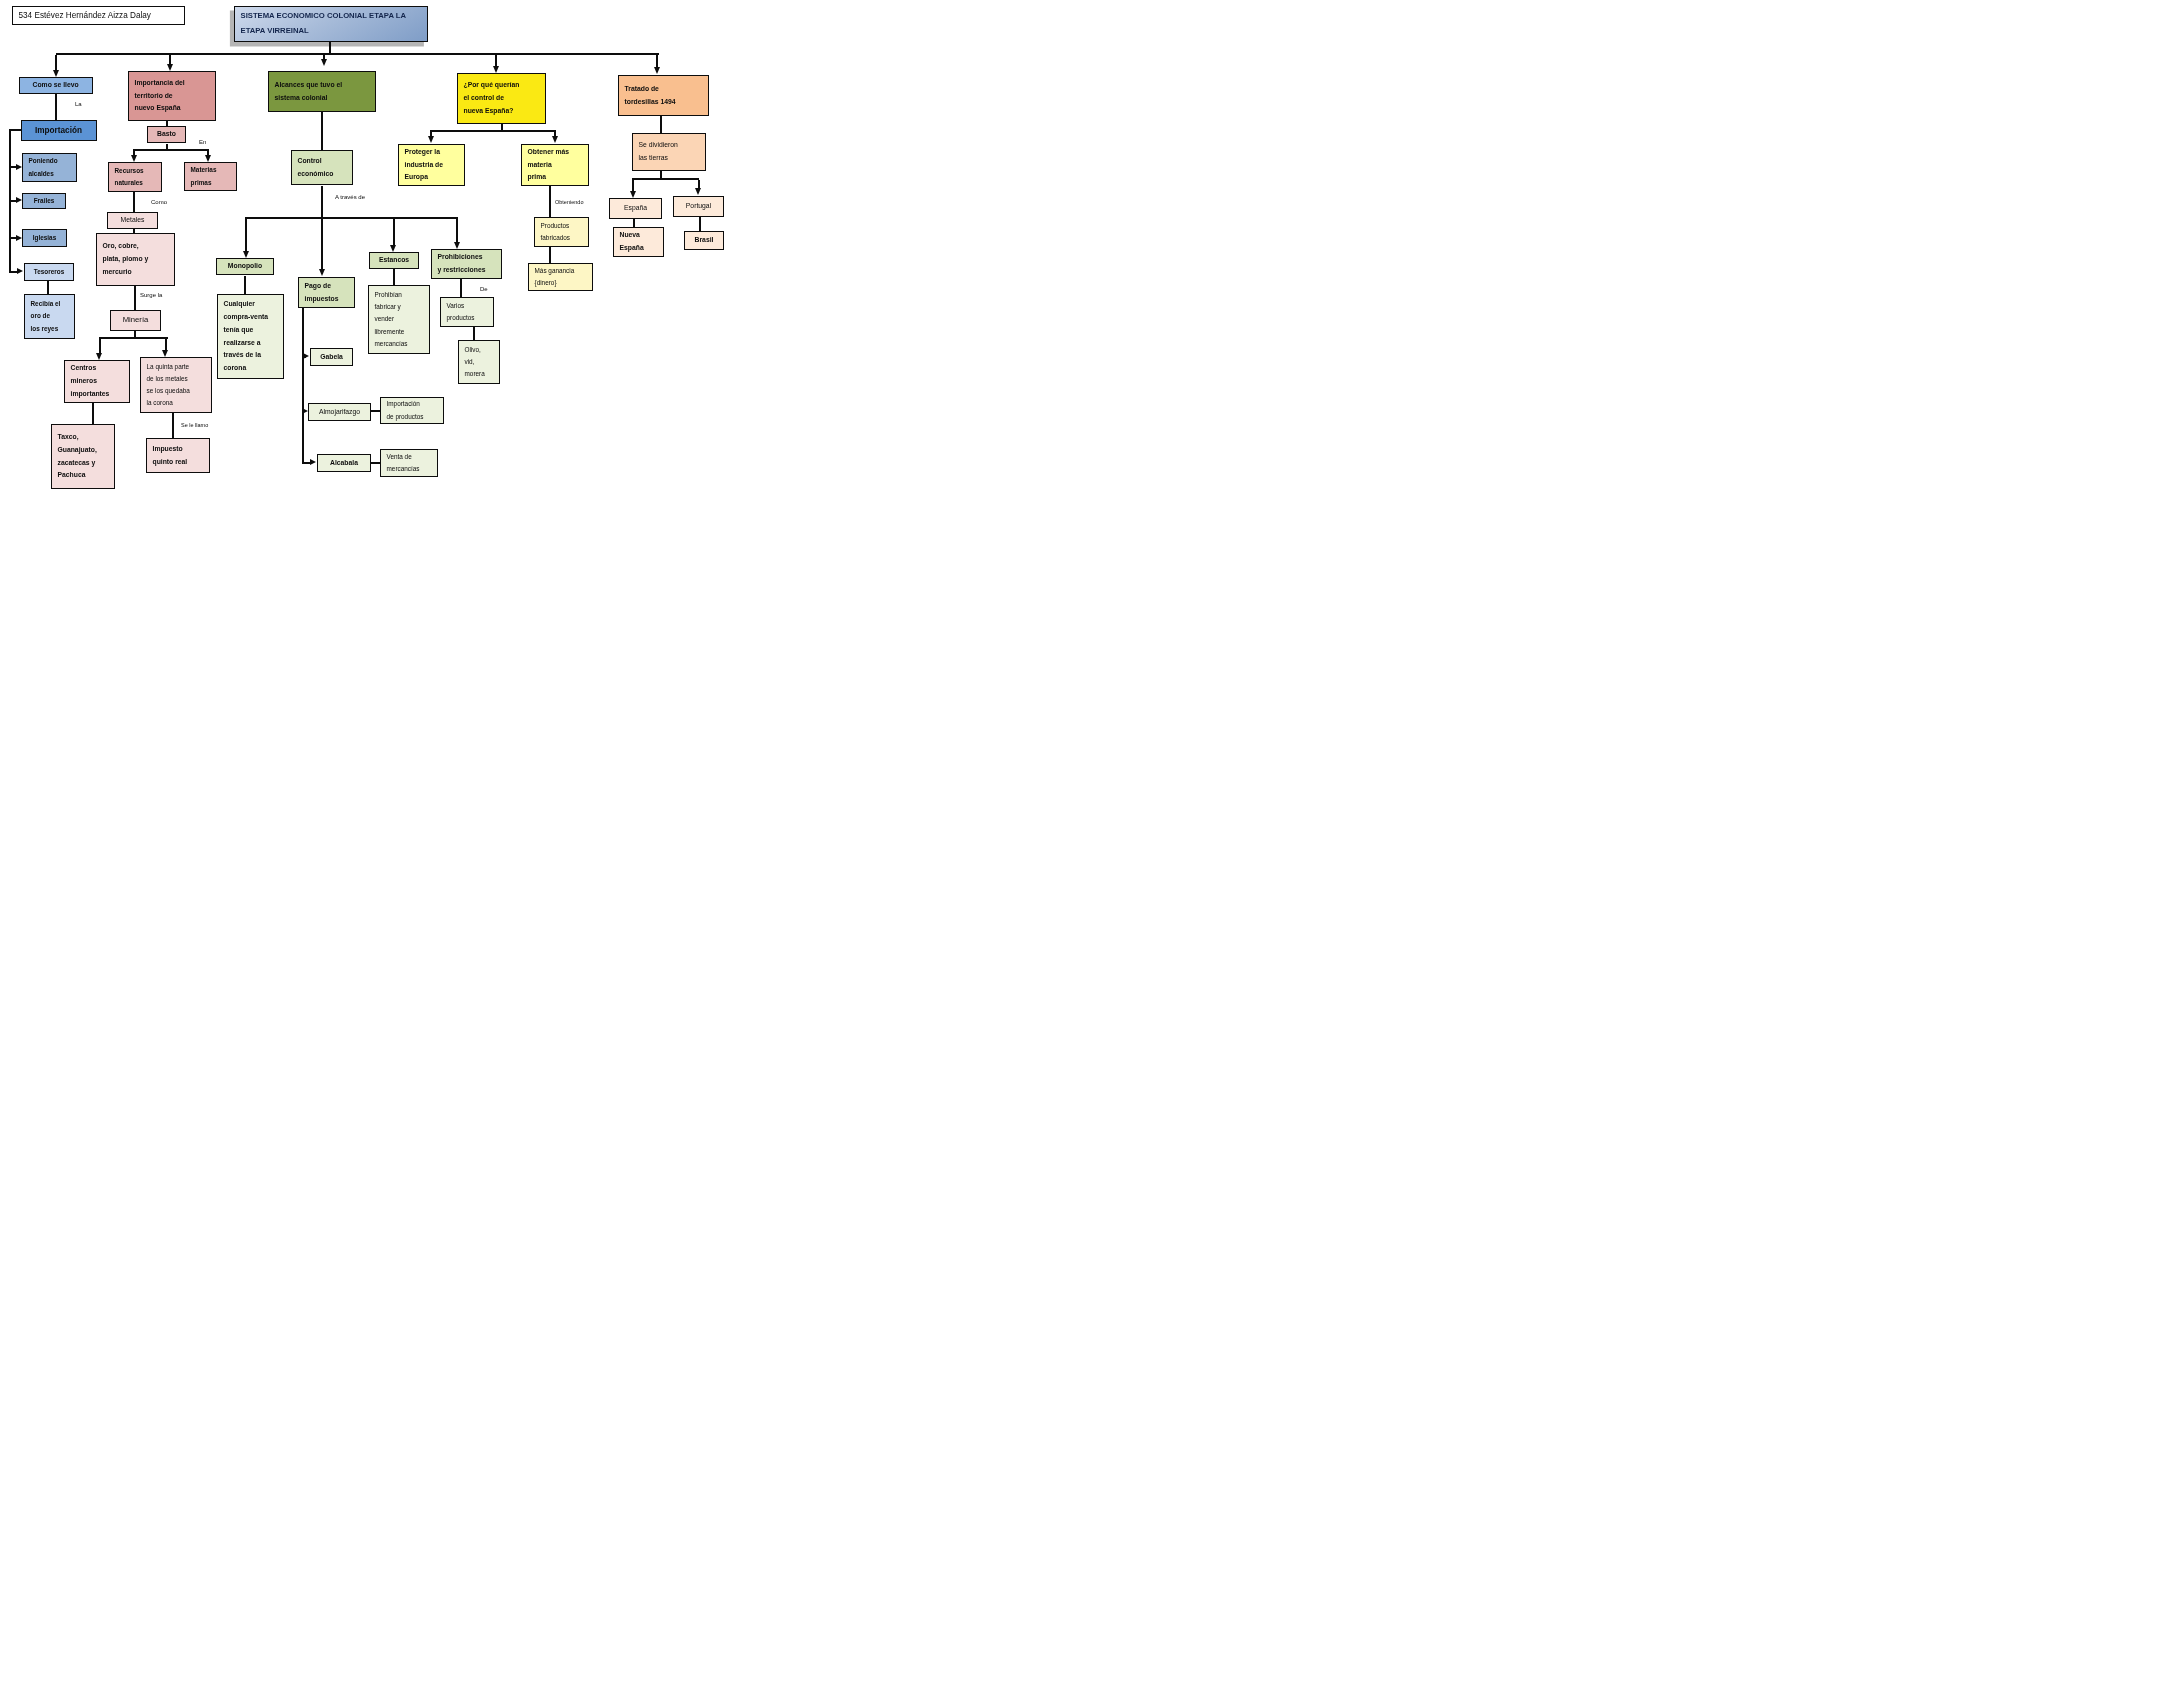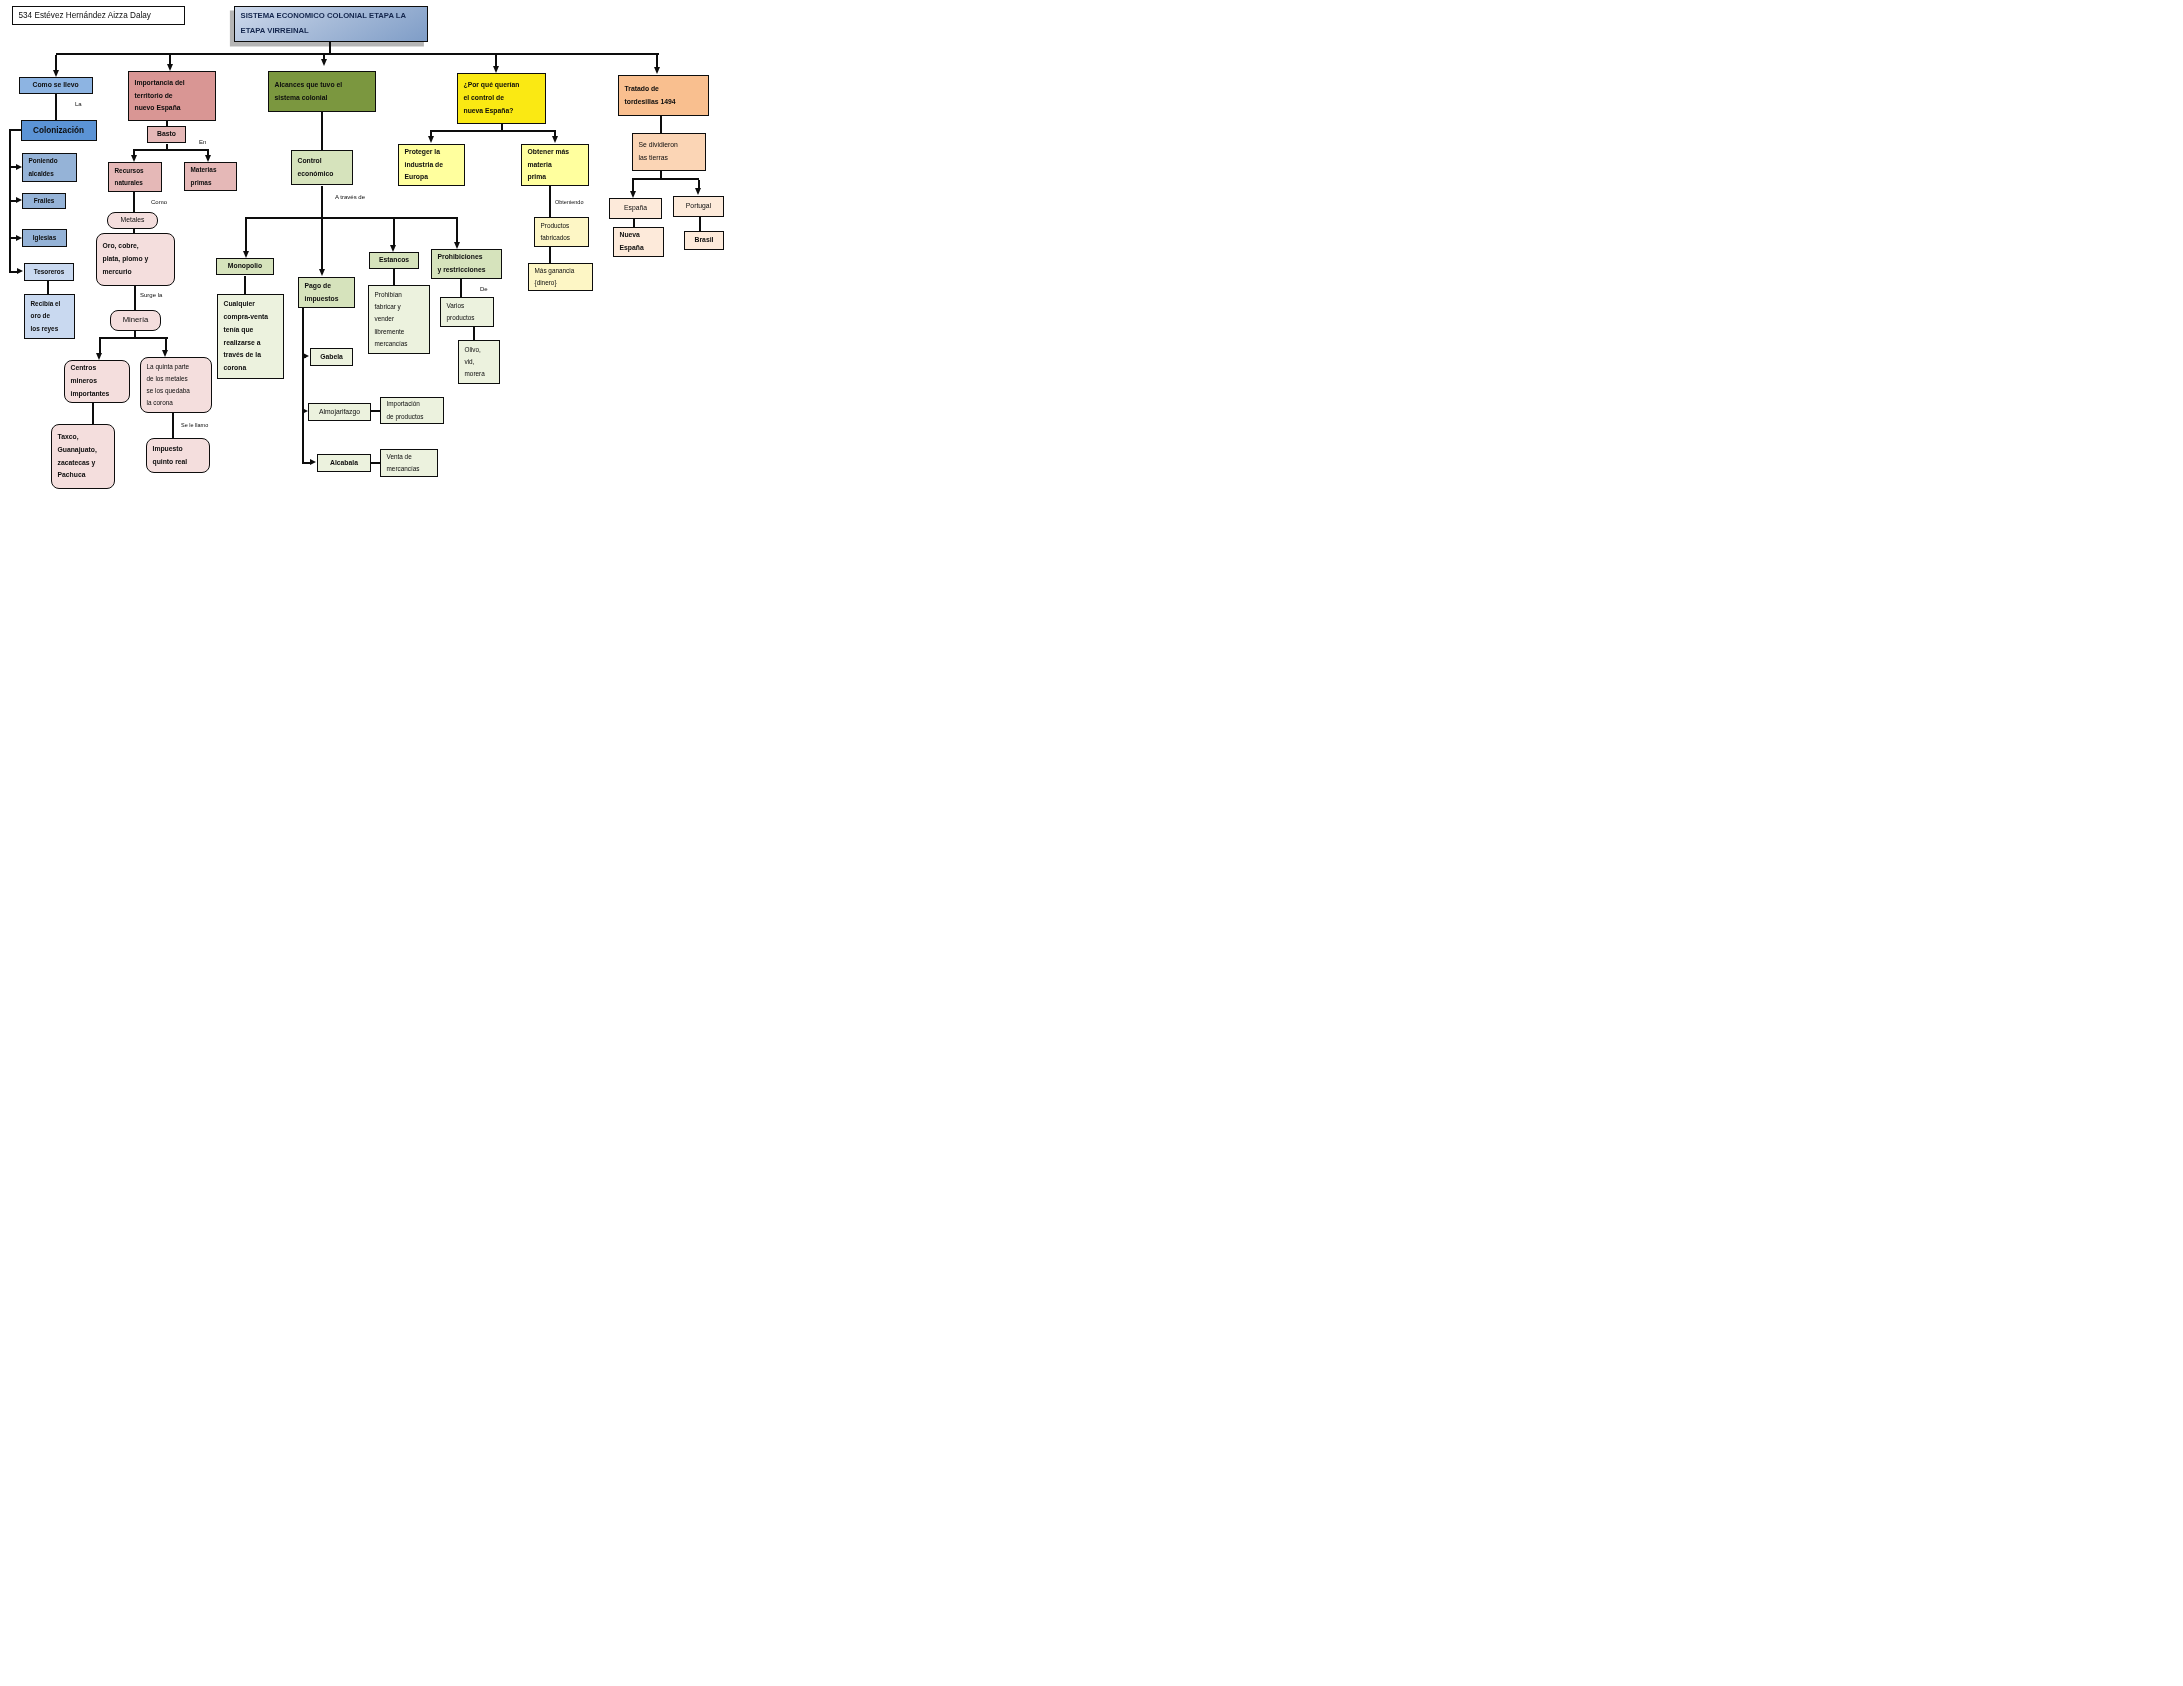--- a/index.html
+++ b/index.html
@@ -13,21 +13,21 @@
   .f14{font-size:6.4px;} .f18{font-size:8.2px;} .f17{font-size:7.7px;}
   .ln{position:absolute;background:#0d0d0d;}
   .ad{position:absolute;width:0;height:0;border-left:3.2px solid transparent;
       border-right:3.2px solid transparent;border-top:7.3px solid #0d0d0d;}
   .ar{position:absolute;width:0;height:0;border-top:3.6px solid transparent;
       border-bottom:3.6px solid transparent;border-left:6.8px solid #0d0d0d;}
   .lbl{position:absolute;font-size:6px;color:#0d0d0d;white-space:nowrap;}
   .f12{font-size:5.5px;}
   .blhdr{background:#8db4e2;} .blmid{background:#5b93d5;} .bl{background:#95b3d7;}
   .bllt{background:#c9d9f0;}
-  .rose{background:#d99694;} .pk{background:#e5b8b7;} .pklt{background:#f4dedd;border-radius:8px;}
+  .rose{background:#d99694;} .pk{background:#e5b8b7;} .pklt{background:#f4dedd;}
   .olv{background:#7b973f;} .grn{background:#d6e3bc;} .grnlt{background:#ecf2de;}
   .yel{background:#fae913;} .yellt{background:#ffff9e;} .crm{background:#fdf6c5;}
   .org{background:#f9bf8f;} .orgmid{background:#fbd5b5;} .pch{background:#fdeada;}
   .titlebox{background:linear-gradient(150deg,#cfdaec 0%,#a8bcd9 45%,#7f9dc7 100%);
             box-shadow:-4.1px 4.5px 0 rgba(173,173,173,0.9);color:#14264d;}
   .namebox{background:#ffffff;font-weight:normal;font-size:8.2px;}
 </style>
 </head>
 <body>
 
@@ -46,21 +46,21 @@
   <div class="ln" style="left:323px;top:55px;width:2.3px;height:4.5px"></div>
     <div class="ad" style="left:321px;top:59px"></div>
   <div class="ln" style="left:495px;top:55px;width:2.3px;height:11.4px"></div>
     <div class="ad" style="left:493px;top:66px"></div>
   <div class="ln" style="left:656px;top:55px;width:2.3px;height:12.7px"></div>
     <div class="ad" style="left:654px;top:67px"></div>
 
   <div class="node blhdr ctr" style="left:18.6px;top:77px;width:74px;height:17px">Como se llevo</div>
   <div class="ln" style="left:55px;top:94px;width:2.3px;height:26px"></div>
   <div class="lbl" style="left:75px;top:101px">La</div>
-  <div class="node blmid ctr f18" style="left:20.5px;top:120px;width:76px;height:21.4px">Colonización</div>
+  <div class="node blmid ctr f18" style="left:20.5px;top:120px;width:76px;height:21.4px">Importación</div>
   <div class="ln" style="left:9.6px;top:129px;width:12px;height:2.3px"></div>
   <div class="ln" style="left:8.6px;top:129px;width:2.3px;height:144px"></div>
   <div class="ln" style="left:8.6px;top:166px;width:8.2px;height:2.3px"></div>
     <div class="ar" style="left:15.5px;top:164px"></div>
   <div class="ln" style="left:8.6px;top:200px;width:8.2px;height:2.3px"></div>
     <div class="ar" style="left:15.5px;top:197px"></div>
   <div class="ln" style="left:8.6px;top:237px;width:8.2px;height:2.3px"></div>
     <div class="ar" style="left:15.5px;top:235px"></div>
   <div class="ln" style="left:8.6px;top:271px;width:9.6px;height:2.3px"></div>
     <div class="ar" style="left:17px;top:268px"></div>

